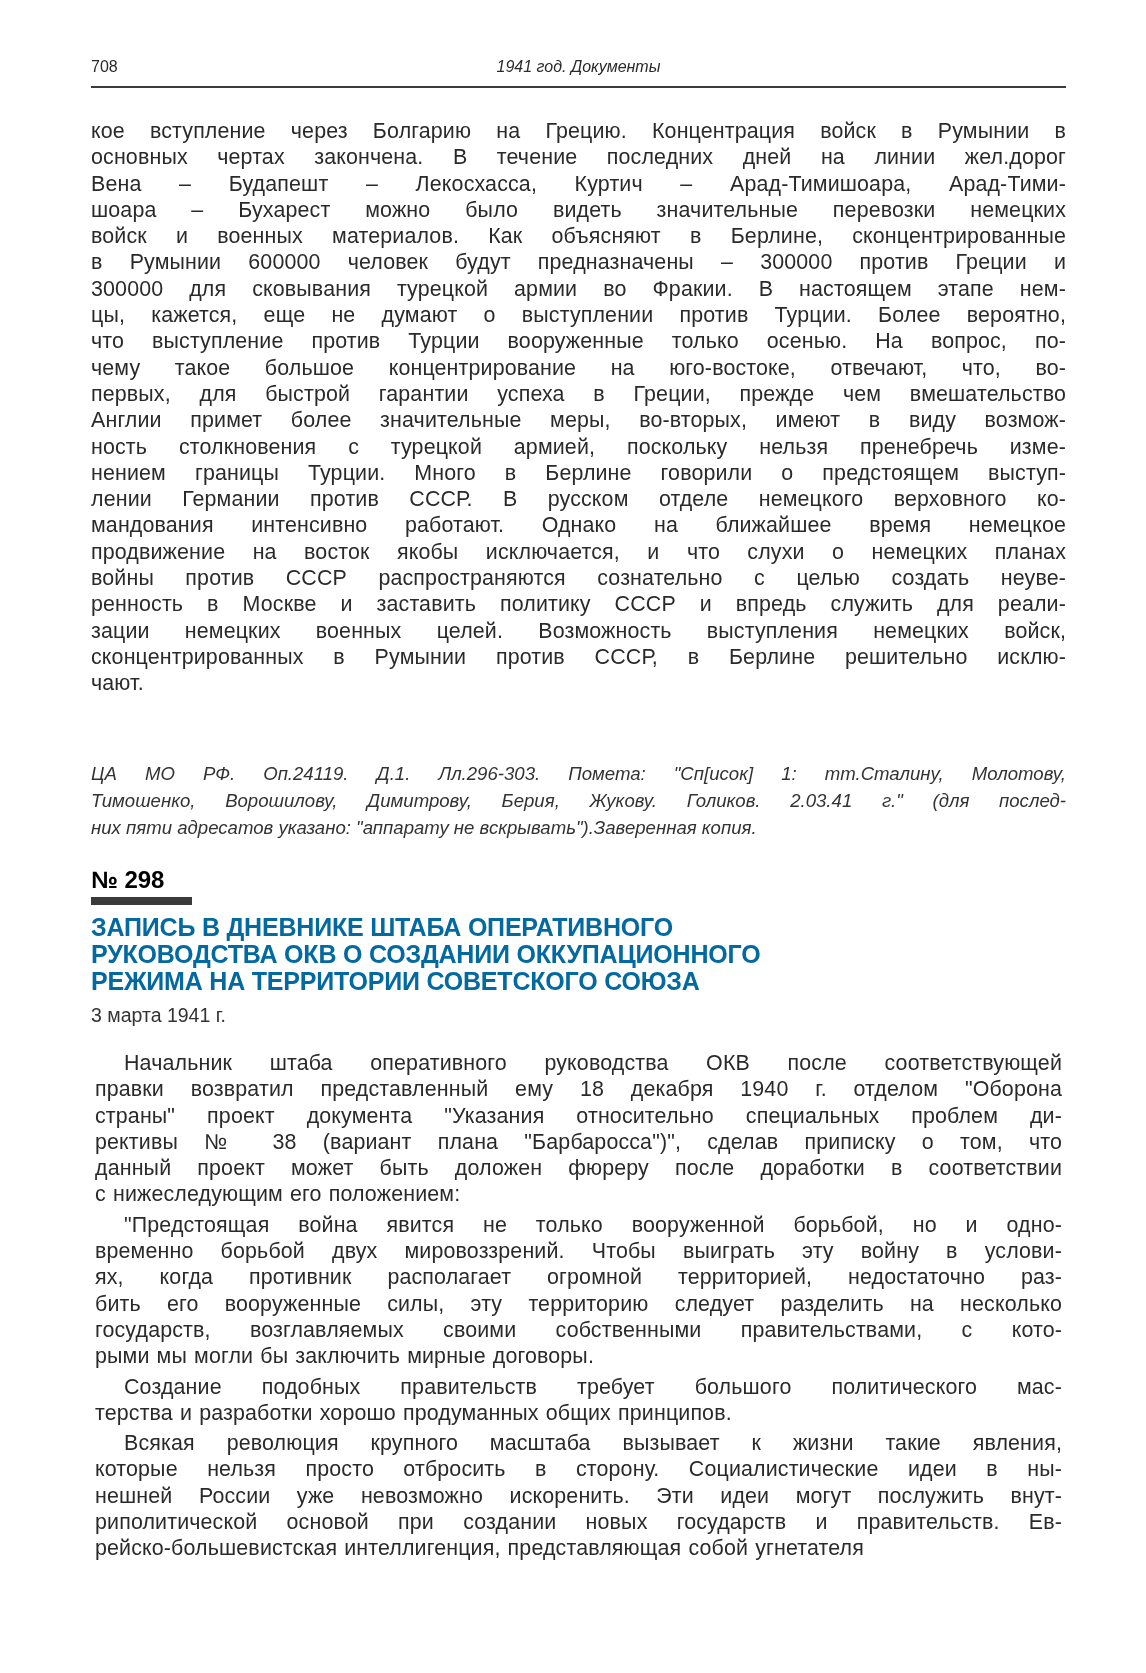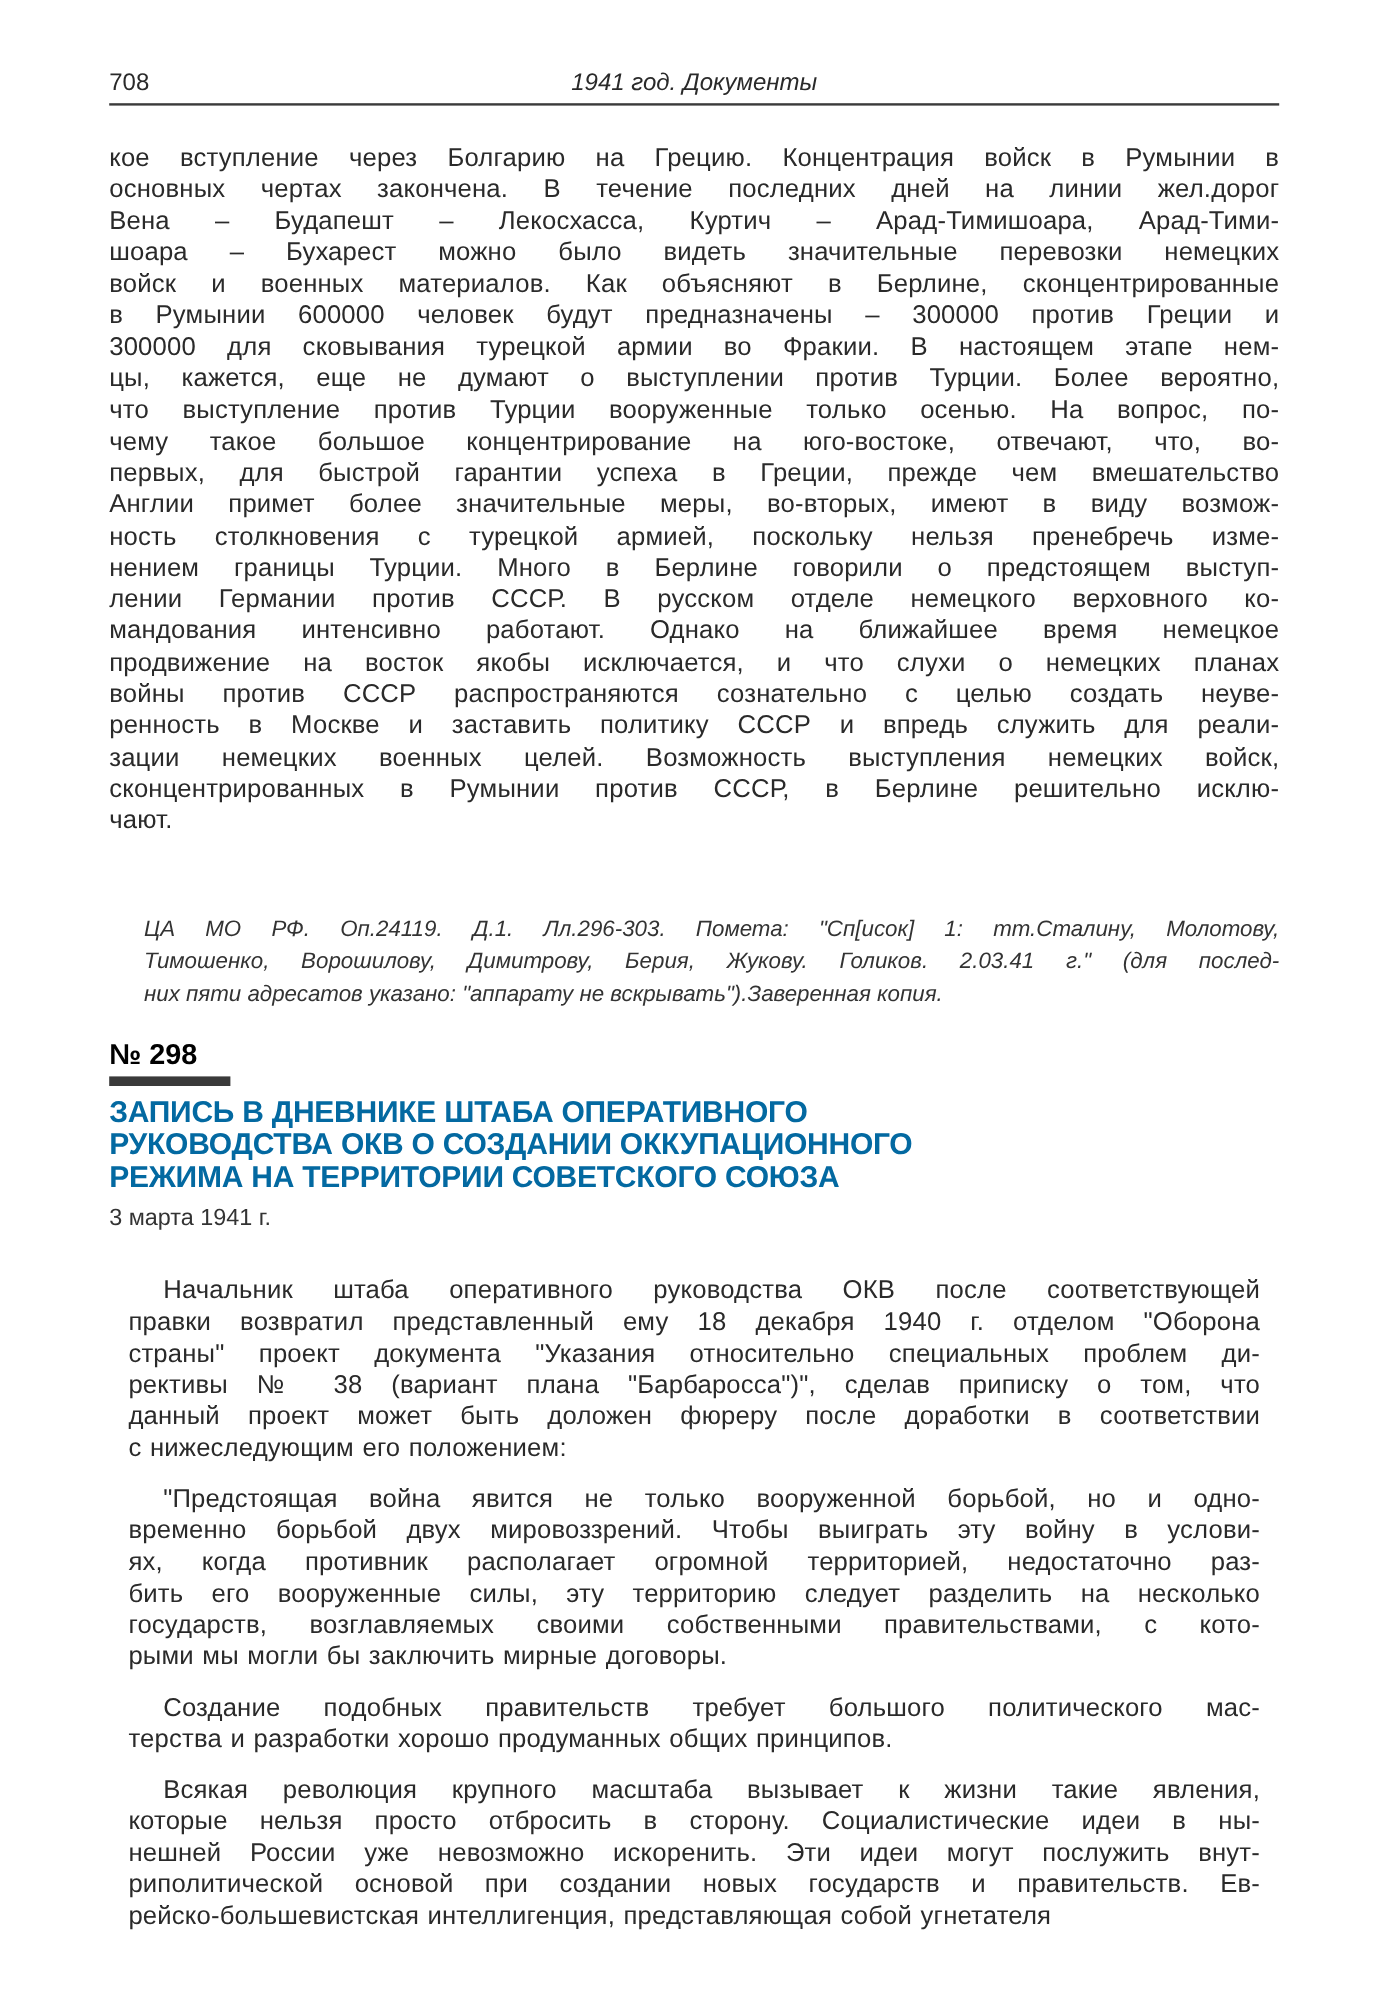--- a/index.html
+++ b/index.html
@@ -5,49 +5,49 @@
   html, body { margin: 0; padding: 0; background: #ffffff; }
   body {
     width: 1146px; height: 1673px; overflow: hidden; position: relative;
     color: #2a2a2a;
     font-family: "Liberation Sans", "DejaVu Sans", sans-serif;
   }
   .page { position: absolute; left: 91px; top: 0; width: 975px; }
 
   .running-head {
     position: absolute; top: 58px; left: 0; width: 975px; height: 28px;
-    font-size: 20px;
+    font-size: 16px;
   }
   .page-number { position: absolute; left: 0; top: 0; }
   .running-title { position: absolute; left: 0; right: 0; top: 0; text-align: center; }
   .running-title .year { font-weight: normal; font-style: italic; }
   .running-title .doc { font-style: italic; }
   .head-rule {
     position: absolute; top: 86px; left: 0; width: 975px; height: 2px;
     background: #3b3b3b;
   }
 
   .body-text {
     position: absolute; left: 0; width: 975px;
     font-size: 21.4px; line-height: 26.3px;
     text-align: justify;
     letter-spacing: 0.15px;
     word-spacing: 1px;
   }
-  .body-text p { margin: 16px; }
+  .body-text p { margin: 4px; }
   .body-text .line { display: block; text-align: justify; text-align-last: justify; white-space: nowrap; }
   .body-text .line.last { text-align-last: left; }
   .block1 { top: 118px; }
 
   .source-note {
     position: absolute; left: 0; top: 760px; width: 975px;
     font-size: 18.6px; line-height: 27px; font-style: italic;
     color: #333;
   }
-  .source-note .line { display: block; white-space: nowrap; text-align-last: justify; margin-left: 29px; }
+  .source-note .line { display: block; white-space: nowrap; text-align-last: justify; }
   .source-note .line.last { text-align-last: left; }
 
   .doc-number {
     position: absolute; left: 0; top: 866px;
     font-size: 24px; font-weight: bold; color: #000000;
   }
   .doc-number-bar {
     position: absolute; left: 0; top: 897px; width: 101px; height: 8px;
     background: #3a3a3a;
   }

